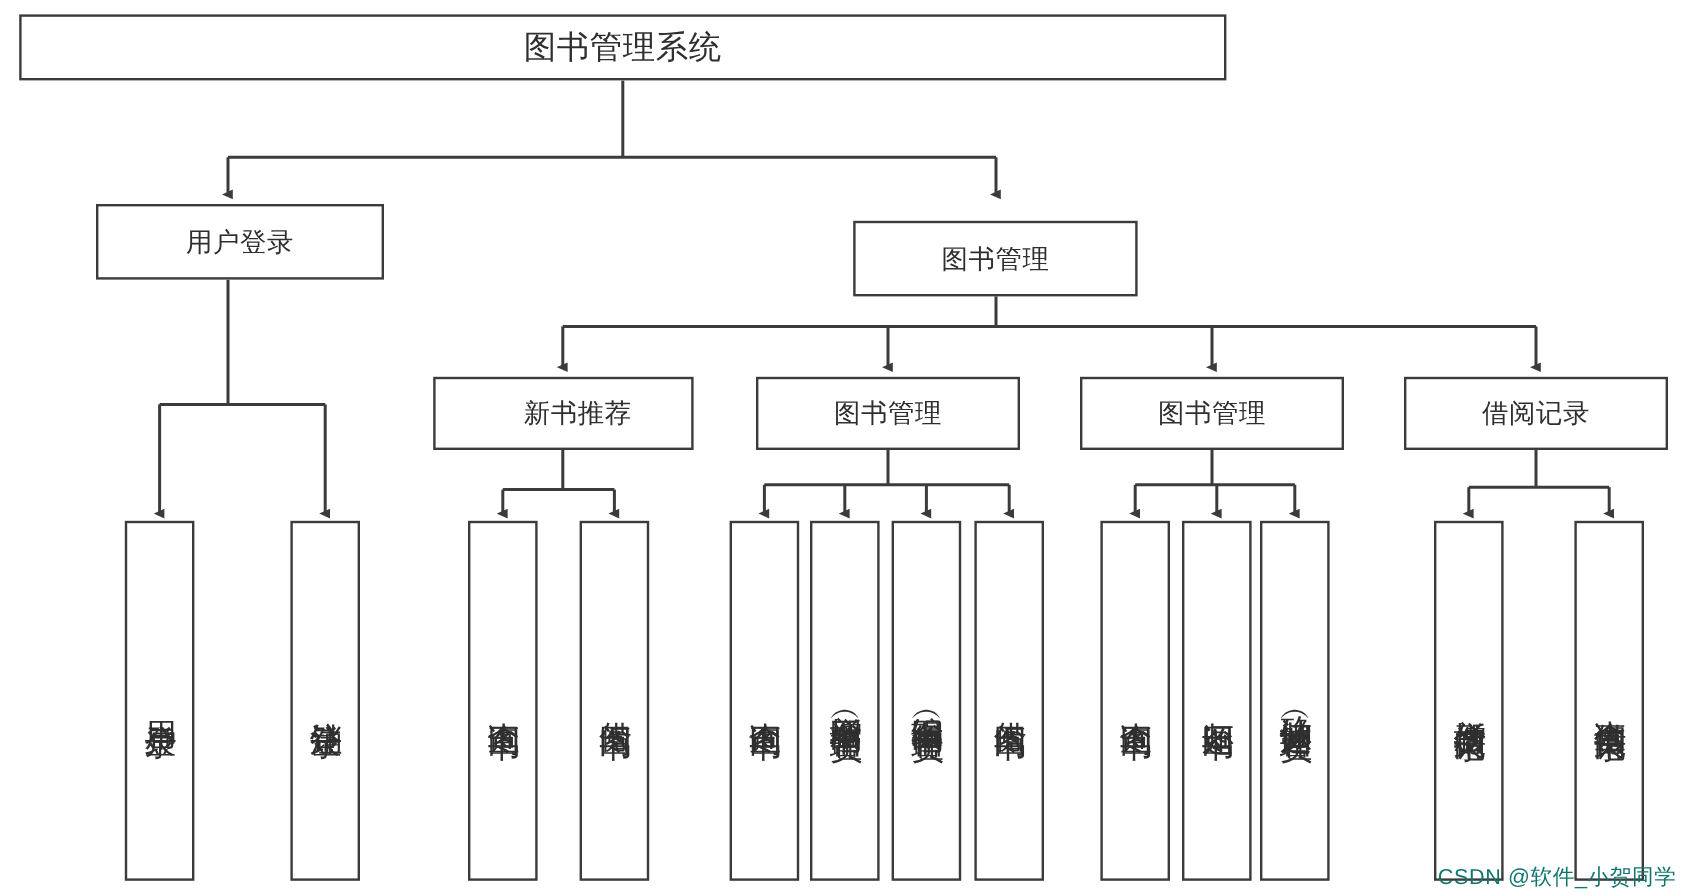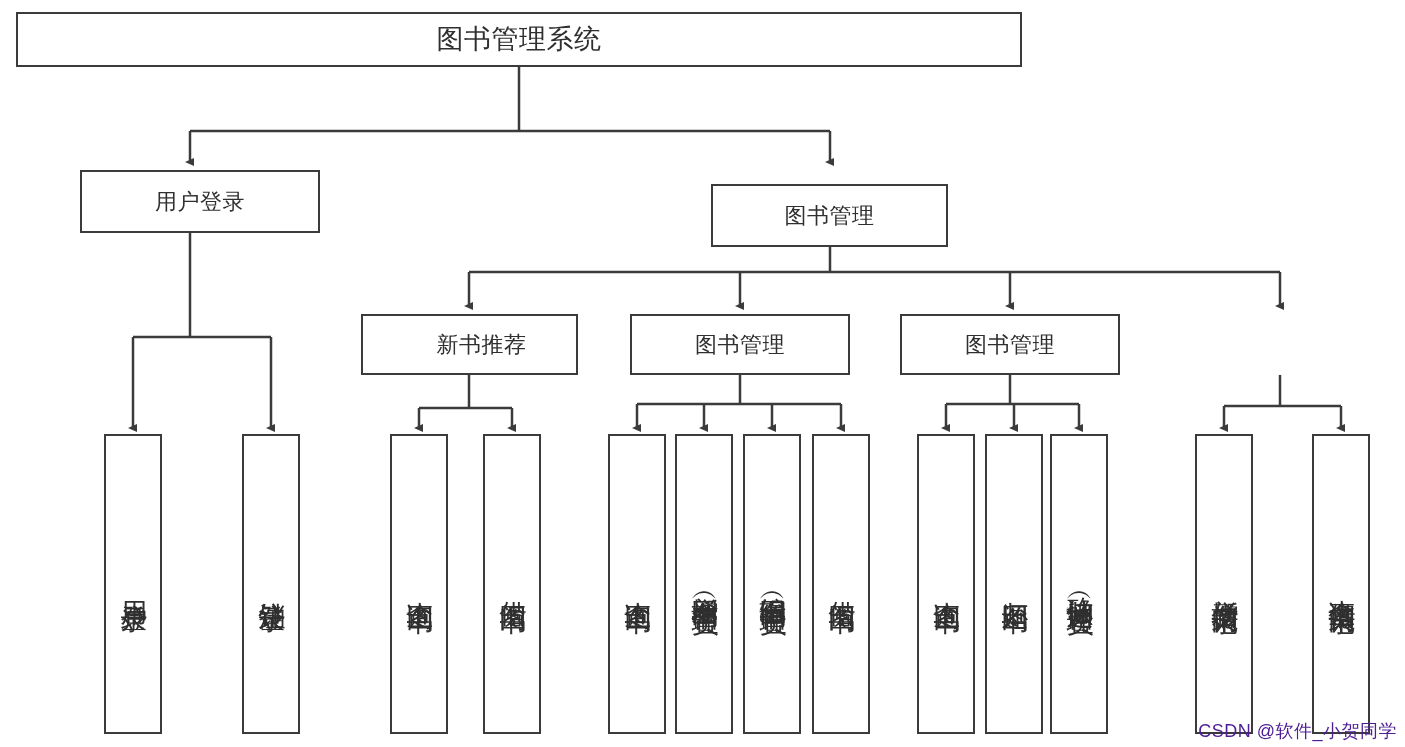--- a/index.html
+++ b/index.html
@@ -60,21 +60,21 @@
     line-height: 1.18;
     letter-spacing: 2px;
     white-space: nowrap;
     text-align: center;
   }
   #watermark {
     position: absolute;
     right: 8px;
     bottom: 4px;
     font-size: 18px;
-    color: #4c1d95;
+    color: #0f766e;
     white-space: nowrap;
     letter-spacing: 0.5px;
   }
 </style>
 </head>
 <body>
 
 <div id="canvas">
 
   <svg class="wires" viewBox="0 0 1405 747">
@@ -140,20 +140,23 @@
 
   <div class="node horiz" style="left:361px; top:314px; width:217px; height:61px;padding-left:24px;">
     <span class="label">新书推荐</span>
   </div>
   <div class="node horiz" style="left:630px; top:314px; width:220px; height:61px;">
     <span class="label">图书管理</span>
   </div>
   <div class="node horiz" style="left:900px; top:314px; width:220px; height:61px;">
     <span class="label">图书管理</span>
   </div>
+  <div class="node horiz" style="left:1170px; top:314px; width:220px; height:61px;">
+    <span class="label">借阅记录</span>
+  </div>
 
   <div class="node vert" style="left:104px; top:434px; width:58px; height:300px;">
     <span class="label">用户登录</span>
   </div>
   <div class="node vert" style="left:242px; top:434px; width:58px; height:300px;">
     <span class="label">注销登录</span>
   </div>
 
   <div class="node vert" style="left:390px; top:434px; width:58px; height:300px;">
     <span class="label">查询图书</span>

